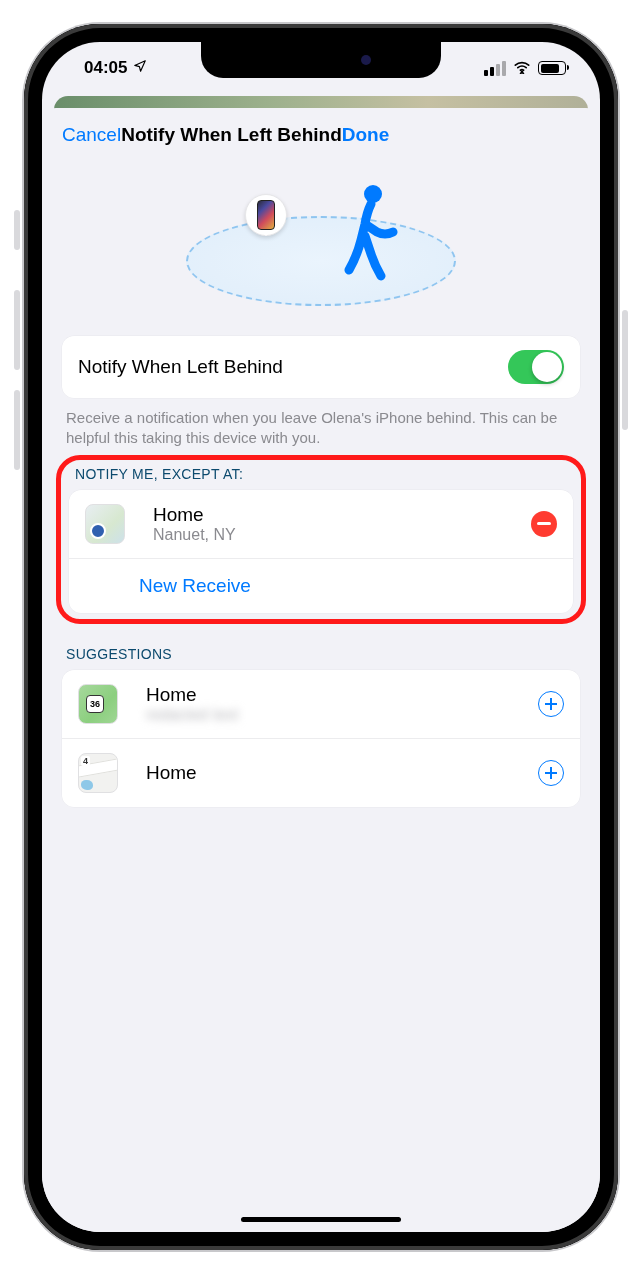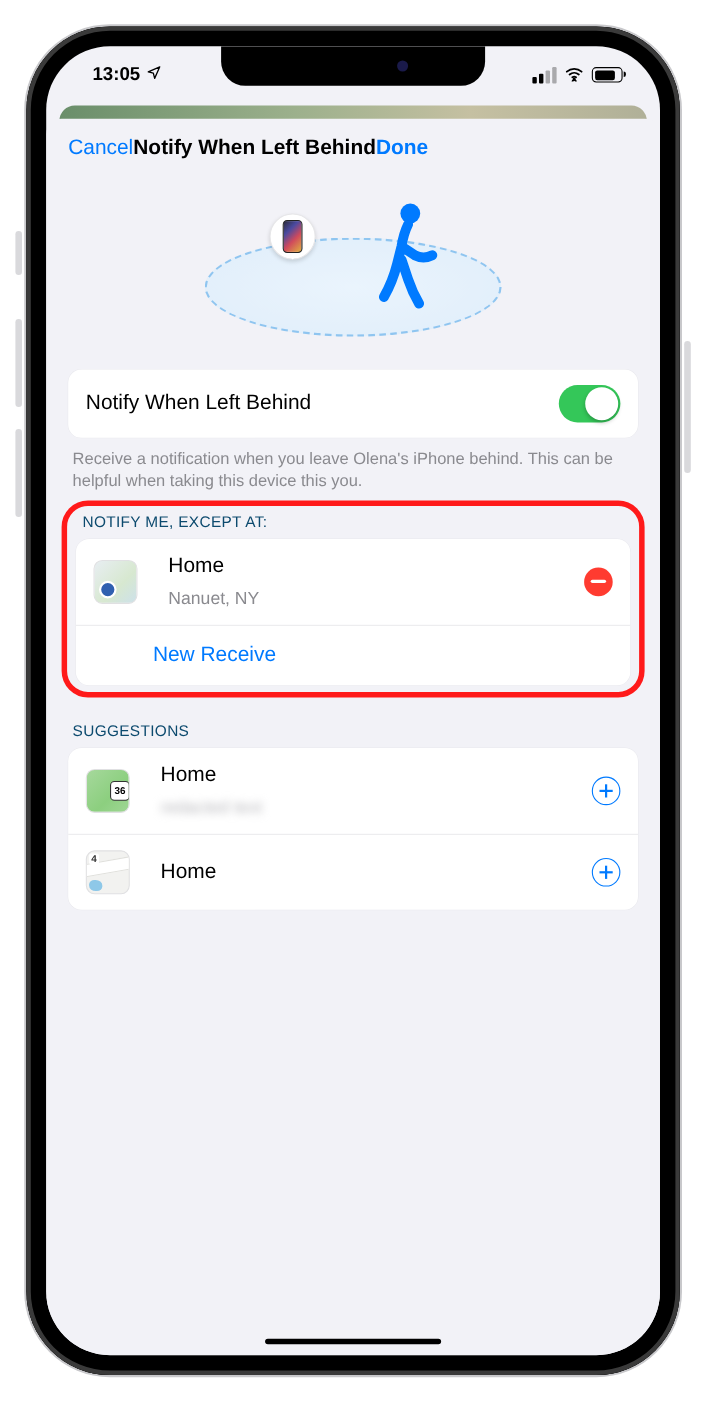--- a/index.html
+++ b/index.html
@@ -158,41 +158,41 @@
     width:40px;height:40px;border-radius:8px;flex-shrink:0;
     background: linear-gradient(135deg,#e8eef2 0%, #d7e8d0 60%, #cde1ea 100%);
     position:relative; overflow:hidden; border:0.5px solid #e0e0e2;
   }
   .map-thumb .pin{
     position:absolute; left:4px; bottom:4px; width:16px;height:16px;border-radius:50%;
     background:#3060b0; border:2px solid #fff;
   }
   .map-thumb.green{ background: linear-gradient(135deg,#a6d89c 0%, #8ccf7f 60%, #9fd694 100%);}
   .map-thumb.green .cal{
-    position:absolute; left:21px; top:10px; width:18px;height:18px;
+    position:absolute; left:7px; top:10px; width:18px;height:18px;
     background:#fff; border-radius:4px; border:1px solid #333;
     display:flex;align-items:center;justify-content:center; font-size:9px; font-weight:700;
   }
   .map-thumb.road{ background:#f2f2f0;}
   .map-thumb.road::before{
     content:""; position:absolute; left:-4px; top:8px; right:-4px; height:10px;
     background:#fff; border-top:1px solid #e0e0dc; border-bottom:1px solid #e0e0dc;
     transform:rotate(-10deg);
   }
   .map-thumb.road .num{
     position:absolute; left:2px; top:2px; font-size:9px; font-weight:600; color:#333;
     background:#fff; padding:0 2px; border-radius:2px;
   }
   .map-thumb.road .blob{
     position:absolute; left:2px; bottom:2px; width:12px;height:10px;
     background:#8ec8e8; border-radius:40% 50% 40% 50%;
   }
   .loc-text{ flex:1; }
   .loc-title{ font-size:19px; color:#000;}
-  .loc-sub{ font-size:16px; color:#8a8a8f; margin-top:10px;}
+  .loc-sub{ font-size:16px; color:#8a8a8f; margin-top:0;}
   .loc-sub.blur{ filter:blur(4px); color:#b8b8bc; user-select:none;}
   .minus{
     width:26px;height:26px;border-radius:50%; background:#ff3b30; position:relative; flex-shrink:0;
   }
   .minus::after{content:"";position:absolute;left:6px;right:6px;top:11px;height:3px;background:#fff;border-radius:2px;}
   .plus{
     width:26px;height:26px;border-radius:50%; border:1.5px solid #007aff; position:relative; flex-shrink:0;
   }
   .plus::before,.plus::after{content:"";position:absolute;background:#007aff;}
   .plus::before{left:6px;right:6px;top:11px;height:2px;}
@@ -211,21 +211,21 @@
   <div class="side-btn sb-left1"></div>
   <div class="side-btn sb-left2"></div>
   <div class="side-btn sb-left3"></div>
   <div class="side-btn sb-right"></div>
   <div class="bezel">
     <div class="screen">
       <div class="notch"></div>
 
       <div class="statusbar">
         <div class="sb-left">
-          <span>13:05</span>
+          <span>04:05</span>
           <span>
             <svg width="14" height="14" viewBox="0 0 24 24">
                 <path d="M3 11 L21 3 L13 21 L11 13 Z" fill="none" stroke="#000" stroke-width="2" stroke-linejoin="round"></path>
               </svg>
           </span>
         </div>
         <div class="sb-icons">
           <span class="sig">
             <span class="b1"></span>
               <span class="b2"></span>
@@ -265,21 +265,21 @@
             </svg>
           </div>
         </div>
 
         <div class="card">
           <div class="row toggle-row">
             <span class="label">Notify When Left Behind</span>
             <span class="switch"></span>
           </div>
         </div>
-        <div class="footer-text">Receive a notification when you leave Olena's iPhone behind. This can be helpful when taking this device this you.</div>
+        <div class="footer-text">Receive a notification when you leave Olena's iPhone behind. This can be helpful this taking this device with you.</div>
 
         <div class="highlight-box">
           <div class="section-header">Notify Me, Except At:</div>
           <div class="card">
             <div class="row loc-row">
               <div class="map-thumb">
                   <div class="pin"></div>
                 </div>
               <div class="loc-text">
                 <div class="loc-title">Home</div>

